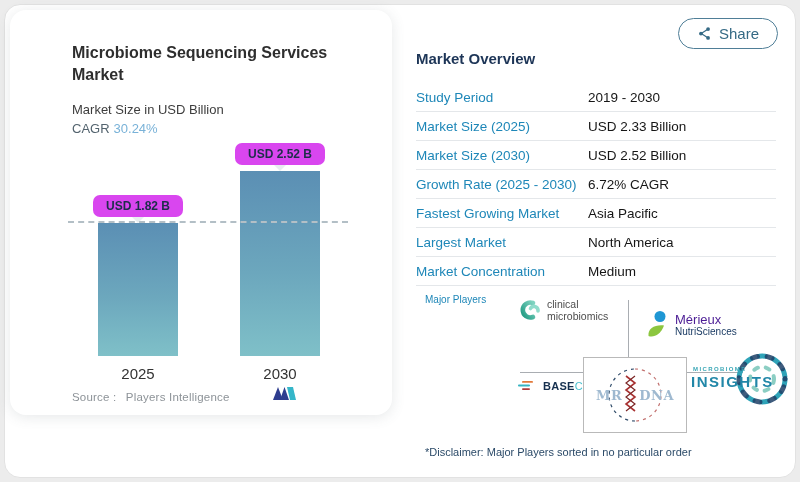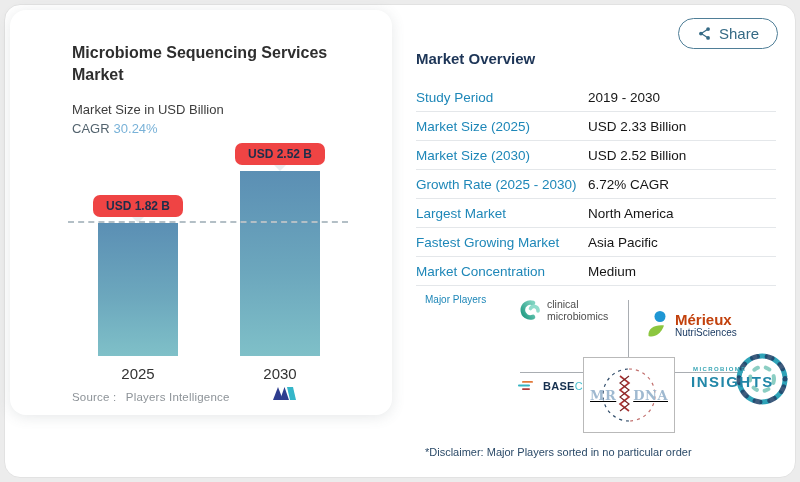--- a/index.html
+++ b/index.html
@@ -45,21 +45,21 @@
   }
   .cagr-value { color:#79b2d8; margin-left:4px; }
 
   .bars-row {
     position:absolute; left:50px; top:122px; width:292px; height:250px;
     display:flex; justify-content:space-between;
     align-items:flex-end; padding:0 32px 0 38px;
   }
   .bar-group { display:flex; flex-direction:column; align-items:center; width:80px; }
   .bar-pill {
-    background:#ef4444; color:#1d2e4a; font-weight:700; font-size:12px;
+    background:#d946ef; color:#1d2e4a; font-weight:700; font-size:12px;
     padding:4px 13px; border-radius:7px; white-space:nowrap;
   }
   .pill-pointer {
     width:0; height:0; border-left:6px solid transparent;
     border-right:6px solid transparent; border-top:6px solid #e8edf0;
   }
   .bar {
     width:80px;
     background:linear-gradient(to bottom, #5b8fb4 0%, #6ca7bd 55%, #7fc0c8 100%);
   }
@@ -89,30 +89,30 @@
 
   
   .players { position:absolute; left:425px; top:292px; width:362px; height:148px; }
   .players-label { position:absolute; left:0; top:2px; font-size:10px; font-weight:500; color:#1e87b8; }
   .div-v { position:absolute; background:#a9adb2; width:1px; }
   .div-h { position:absolute; background:#a9adb2; height:1px; }
 
   .logo-block { position:absolute; display:flex; align-items:center; gap:6px; }
   .cm-text { font-size:10.5px; color:#4d4d4d; line-height:1.15; }
   .merieux-text { line-height:1; }
-  .merieux-name { font-size:15px; font-weight:700; color:#c2410c; display:block; }
+  .merieux-name { font-size:13px; font-weight:400; color:#4c1d95; display:block; }
   .merieux-sub { font-size:10px; color:#15365f; display:block; margin-top:1px; }
   .bc-text { font-size:11px; font-weight:700; letter-spacing:0.3px; }
   .bc-base { color:#16304f; }
   .bc-clear { color:#49c0d0; font-weight:400; }
 
   .mrdna-box {
-    position:absolute; left:158px; top:65px; width:92px; height:76px;
+    position:absolute; left:158px; top:65px; width:104px; height:76px;
     background:#fff; border:1px solid #b9b9b9; z-index:2;
-    display:flex; align-items:center; justify-content:center;text-decoration:underline;
+    display:flex; align-items:center; justify-content:center;
   }
   .mrdna-inner { position:relative; width:72px; height:60px;
     display:flex; align-items:center; justify-content:center; }
   .mrdna-circle { position:absolute; left:7px; top:1px; }
   .mrdna-word {
     font-family:"DejaVu Serif", serif; font-size:13px; font-weight:700;
     color:#9fb9d0; letter-spacing:0.5px; z-index:1;
   }
   .mrdna-helix { margin:0 2px; z-index:1; }
 
@@ -202,26 +202,26 @@
     </div>
     <div class="ov-row">
       <span class="ov-label">Market Size (2030)</span>
       <span class="ov-value">USD 2.52 Billion</span>
     </div>
     <div class="ov-row">
       <span class="ov-label">Growth Rate (2025 - 2030)</span>
       <span class="ov-value">6.72% CAGR</span>
     </div>
     <div class="ov-row">
+      <span class="ov-label">Fastest Growing Market</span>
+      <span class="ov-value">Asia Pacific</span>
+    </div>
+    <div class="ov-row">
       <span class="ov-label">Largest Market</span>
       <span class="ov-value">North America</span>
-    </div>
-    <div class="ov-row">
-      <span class="ov-label">Fastest Growing Market</span>
-      <span class="ov-value">Asia Pacific</span>
     </div>
     <div class="ov-row">
       <span class="ov-label">Market Concentration</span>
       <span class="ov-value">Medium</span>
     </div>
   </div>
 
   <div class="players">
     <div class="players-label">Major Players</div>
 

